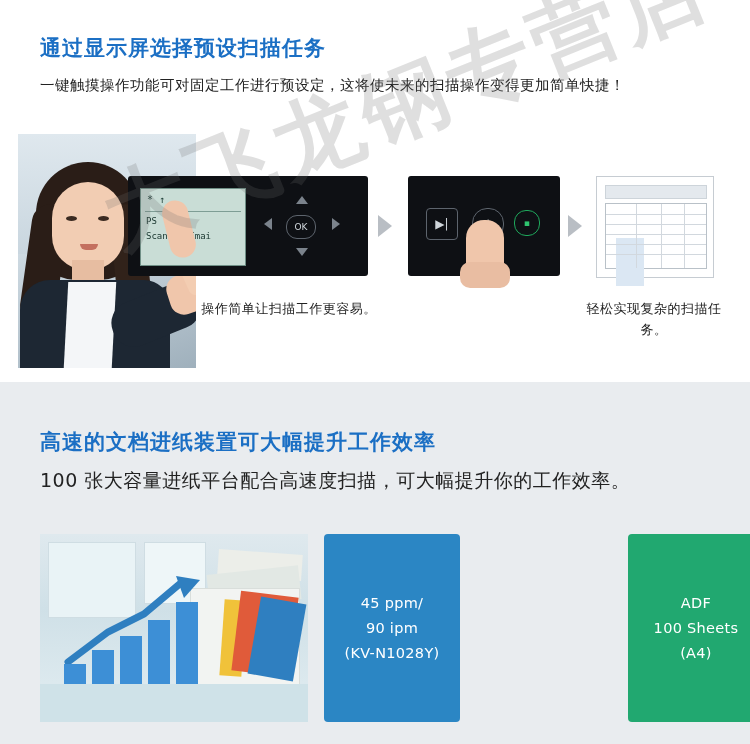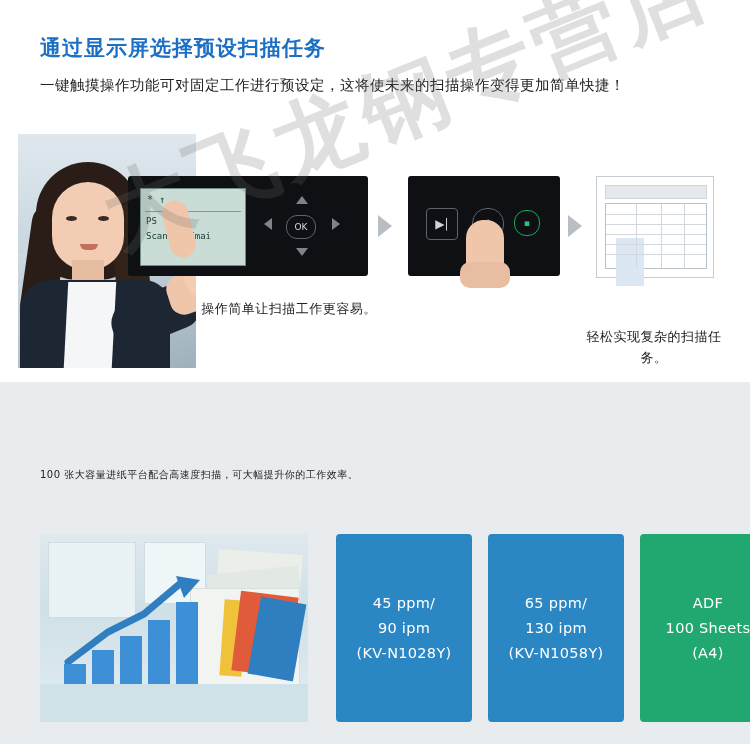--- a/index.html
+++ b/index.html
@@ -95,29 +95,29 @@
   .doc{position:absolute;left:578px;top:166px;width:116px;height:100px;background:#ffffff;border:1px solid #c6ccd2;}
   .doc-hd{position:absolute;left:8px;top:8px;width:100px;height:12px;background:#e4e9ee;border:1px solid #cdd4da;}
   .doc-tbl{position:absolute;left:8px;top:26px;width:100px;height:64px;border:1px solid #b9c1c8;}
   .doc-tbl .r{position:absolute;left:0;right:0;height:1px;background:#d2d8de;}
   .doc-tbl .c{position:absolute;top:0;bottom:0;width:1px;background:#d2d8de;}
   .doc-blue{position:absolute;left:10px;top:34px;width:28px;height:48px;background:#dbe7f3;}
 
   .cap{position:absolute;font-size:13px;color:#222;line-height:21px;text-align:center;letter-spacing:0.5px;}
   .cap1{left:176px;top:288px;width:190px;}
   .cap2{left:402px;top:288px;width:128px;}
-  .cap3{left:566px;top:288px;width:140px;margin-top:28px;}
+  .cap3{left:566px;top:288px;width:140px;}
 
   
   .divider{position:absolute;left:0;top:382px;width:750px;height:14px;background:#e9ecef;}
 
   
   .sec2{position:absolute;left:0;top:396px;width:750px;height:348px;background:#e9ecef;}
   .s2-title{position:absolute;left:40px;top:32px;font-size:21px;font-weight:bold;color:#1b6fc4;letter-spacing:1px;white-space:nowrap;}
-  .s2-desc{position:absolute;left:40px;top:72px;font-size:10px;color:#222;letter-spacing:0.5px;}
+  .s2-desc{position:absolute;left:40px;top:72px;font-size:19px;color:#222;letter-spacing:0.5px;}
 
   .s2-body{position:absolute;left:40px;top:138px;width:676px;height:188px;}
 
   .photo{position:absolute;left:0;top:0;width:268px;height:188px;overflow:hidden;background:#e7eef1;}
   .ph-bg{position:absolute;left:0;top:0;width:268px;height:188px;
     background:linear-gradient(180deg,#dfe9ee 0%,#cfe0e7 40%,#e3eef2 100%);}
   .ph-win{position:absolute;left:8px;top:8px;width:86px;height:74px;background:#e9f3f6;border:1px solid #cfdde3;}
   .ph-win2{position:absolute;left:104px;top:8px;width:60px;height:60px;background:#eef6f8;border:1px solid #cfdde3;}
   .ph-paper{position:absolute;left:150px;top:54px;width:110px;height:100px;background:#f2f4f2;
     box-shadow:0 0 0 1px #d9dedb inset;}
@@ -130,21 +130,21 @@
   .bar{position:absolute;bottom:38px;background:#3d8fd6;}
   .b1{left:24px;width:22px;height:20px;}
   .b2{left:52px;width:22px;height:34px;}
   .b3{left:80px;width:22px;height:48px;}
   .b4{left:108px;width:22px;height:64px;}
   .b5{left:136px;width:22px;height:82px;}
   .trend{position:absolute;left:24px;top:42px;width:142px;height:92px;}
 
   .tile{position:absolute;top:0;width:136px;height:188px;border-radius:4px;color:#fff;
     display:flex;align-items:center;justify-content:center;text-align:center;
-    font-size:14.5px;line-height:25px;letter-spacing:0.3px;margin-left:12px;}
+    font-size:14.5px;line-height:25px;letter-spacing:0.3px;}
   .tile1{left:284px;background:#2b86c4;}
   .tile2{left:436px;background:#2b86c4;}
   .tile3{left:588px;background:#21a870;}
 
   
   .wm{
     position:absolute;left:120px;top:40px;width:620px;height:300px;
     font-size:86px;font-weight:bold;color:rgba(110,110,110,0.22);
     transform:rotate(-22deg);
     letter-spacing:6px;
@@ -226,20 +226,21 @@
       <div class="cap cap1">操作简单让扫描工作更容易。</div>
       <div class="cap cap3">轻松实现复杂的扫描任务。</div>
     </div>
 
     <div class="wm">大飞龙钢专营店</div>
   </div>
 
   <div class="divider"></div>
 
   <div class="sec2">
+    <div class="s2-title">高速的文档进纸装置可大幅提升工作效率</div>
     <div class="s2-desc">100 张大容量进纸平台配合高速度扫描，可大幅提升你的工作效率。</div>
 
     <div class="s2-body">
 
       <div class="photo">
         <div class="ph-bg"></div>
         <div class="ph-win"></div>
         <div class="ph-win2"></div>
         <div class="ph-p3"></div>
         <div class="ph-p2"></div>
@@ -255,22 +256,19 @@
         <div class="bar b1"></div>
         <div class="bar b2"></div>
         <div class="bar b3"></div>
         <div class="bar b4"></div>
         <div class="bar b5"></div>
       </div>
 
       <div class="tile tile1" style="white-space:pre-line;">45 ppm/
 90 ipm
 (KV-N1028Y)</div>
-      <div class="tile tile2" style="white-space:pre-line;">65 ppm/
-130 ipm
-(KV-N1058Y)</div>
       <div class="tile tile3" style="white-space:pre-line;">ADF
 100 Sheets
 (A4)</div>
     </div>
   </div>
 
 </div>
 
 </body></html>

